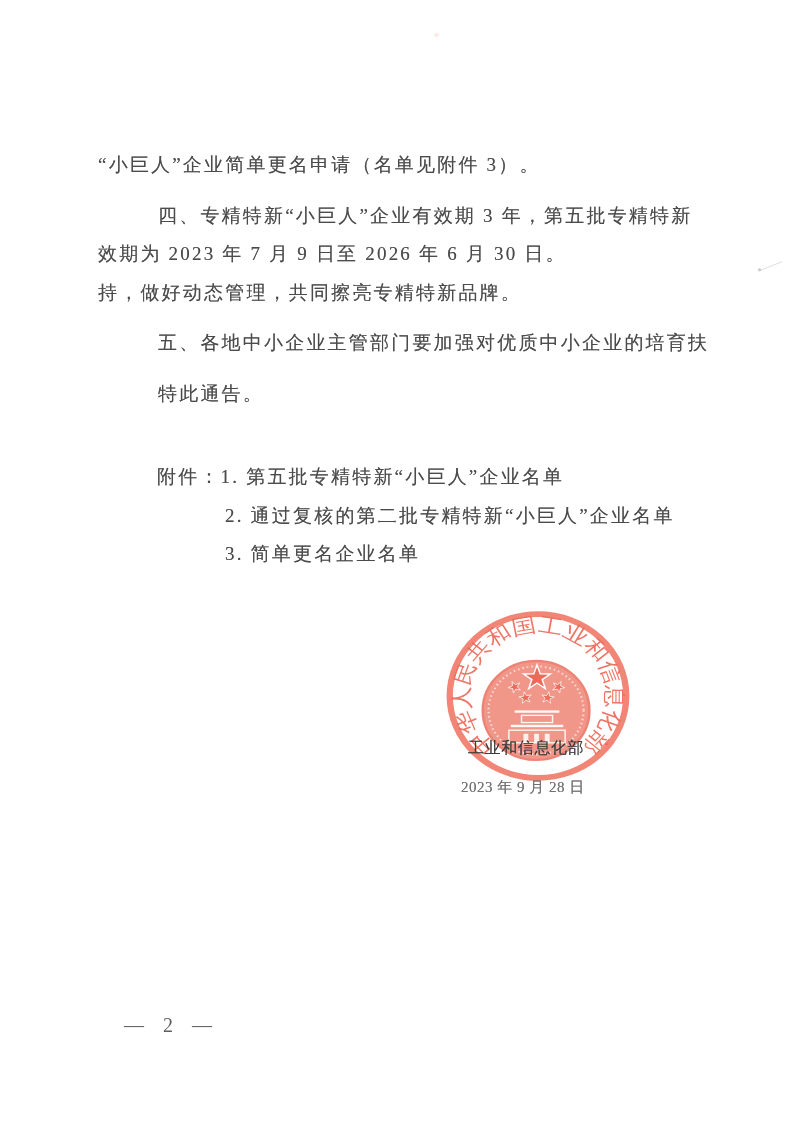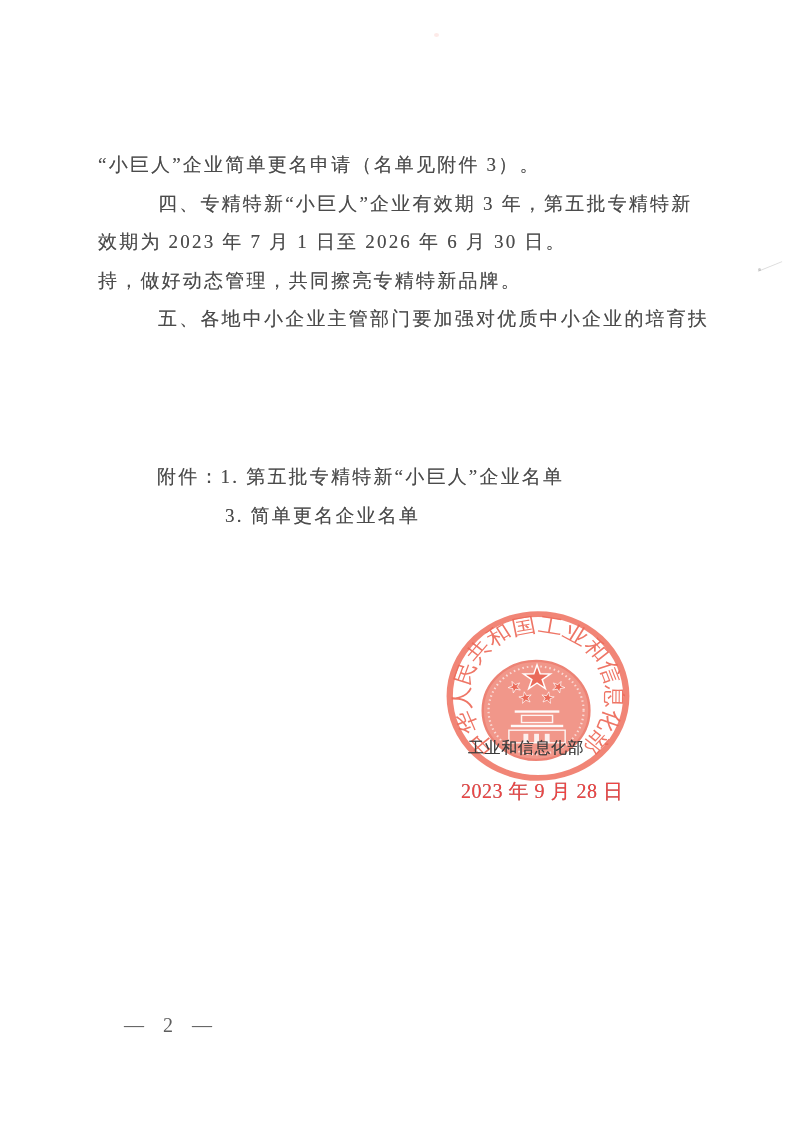--- a/index.html
+++ b/index.html
@@ -21,21 +21,21 @@
     color: #4b4b4b;
     font-size: 19px;
     letter-spacing: 2.2px;
     text-shadow: 0 0 0.6px rgba(75,75,75,0.55);
   }
   .line {
     height: 38.5px; line-height: 38.5px;
     white-space: nowrap;
     padding-left: 98px;
   }
-  .line.indent { padding-left: 158px; }
+  .line.indent { padding-left: 158px; margin-top: 12px; }
   
   .attach {
     position: absolute;
     left: 0; top: 458px; width: 725px;
     color: #4b4b4b;
     font-size: 19px;
     letter-spacing: 2.2px;
     text-shadow: 0 0 0.6px rgba(75,75,75,0.55);
   }
   .attach .line { padding-left: 157px; }
@@ -56,23 +56,23 @@
     font-size: 16px;
     letter-spacing: 0.6px;
     color: #3c3c3c;
     z-index: 5;
     white-space: nowrap;
     text-shadow: 0 0 0.6px rgba(60,60,60,0.6);
   }
   .sig-date {
     position: absolute;
     left: 461px; top: 778px;
-    font-size: 20px;
+    font-size: 15px;
     letter-spacing: 0.5px;
-    color: #ef4444;
+    color: #737373;
     z-index: 5;
     white-space: nowrap;
     text-shadow: 0 0 0.6px rgba(60,60,60,0.6);
   }
   
   .page-num {
     position: absolute;
     left: 124px; top: 1014px;
     font-size: 20px;
     letter-spacing: 7px;
@@ -106,27 +106,29 @@
   }
 </style>
 </head>
 <body>
 
 <div class="page">
 
   <div class="bodytext">
     <div class="line">“小巨人”企业简单更名申请（名单见附件 3）。</div>
     <div class="line indent">四、专精特新“小巨人”企业有效期 3 年，第五批专精特新</div>
-    <div class="line">效期为 2023 年 7 月 1 日至 2026 年 6 月 30 日。</div>
+    <div class="line">效期为 2023 年 7 月 9 日至 2026 年 6 月 30 日。</div>
     <div class="line">持，做好动态管理，共同擦亮专精特新品牌。</div>
     <div class="line indent">五、各地中小企业主管部门要加强对优质中小企业的培育扶</div>
+    <div class="line indent">特此通告。</div>
   </div>
 
   <div class="attach">
     <div class="line">附件：1. 第五批专精特新“小巨人”企业名单</div>
+    <div class="line cont">2. 通过复核的第二批专精特新“小巨人”企业名单</div>
     <div class="line cont">3. 简单更名企业名单</div>
   </div>
 
   <div class="seal">
     <svg viewBox="0 0 200 200" preserveAspectRatio="none" xmlns="http://www.w3.org/2000/svg">
       <defs>
         <polygon id="star5" points="0,-13 2.94,-4.05 12.36,-4.02 4.76,1.55 7.64,10.52 0,5 -7.64,10.52 -4.76,1.55 -12.36,-4.02 -2.94,-4.05"></polygon>
         <path id="ringPath" d="M 56.3 156 A 71 71 0 1 1 143.7 156" fill="none"></path>
       </defs>
 

